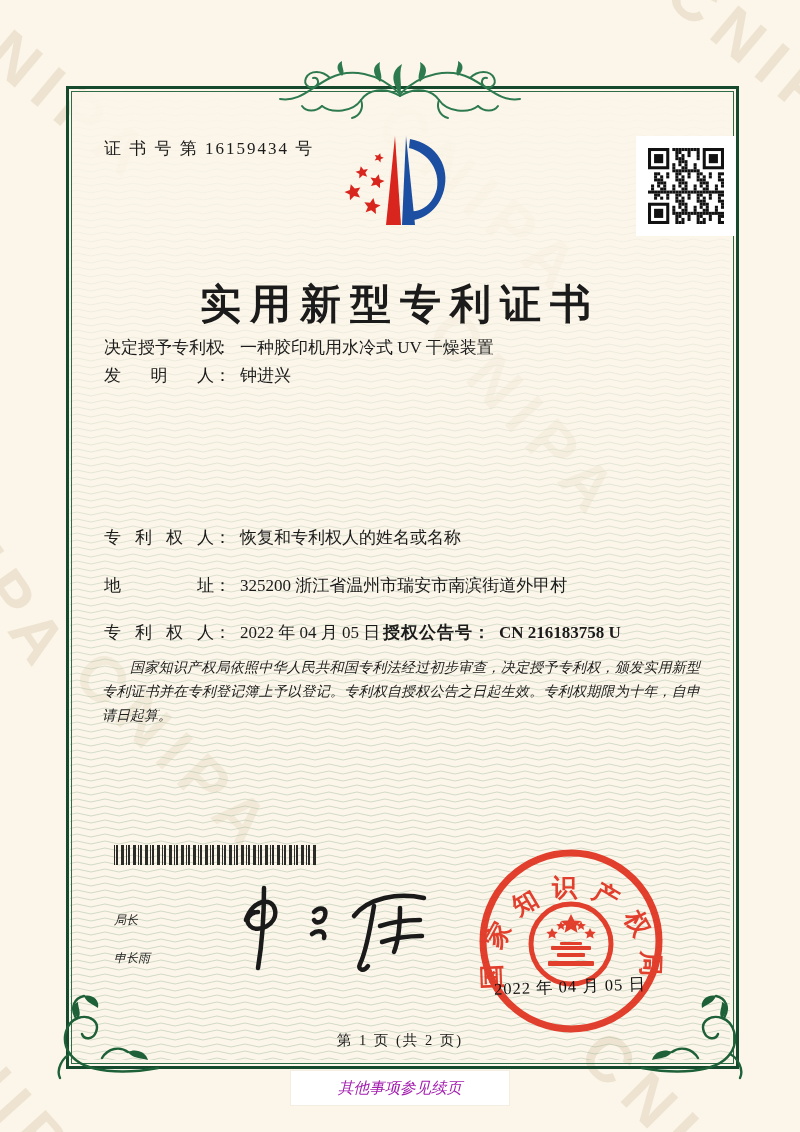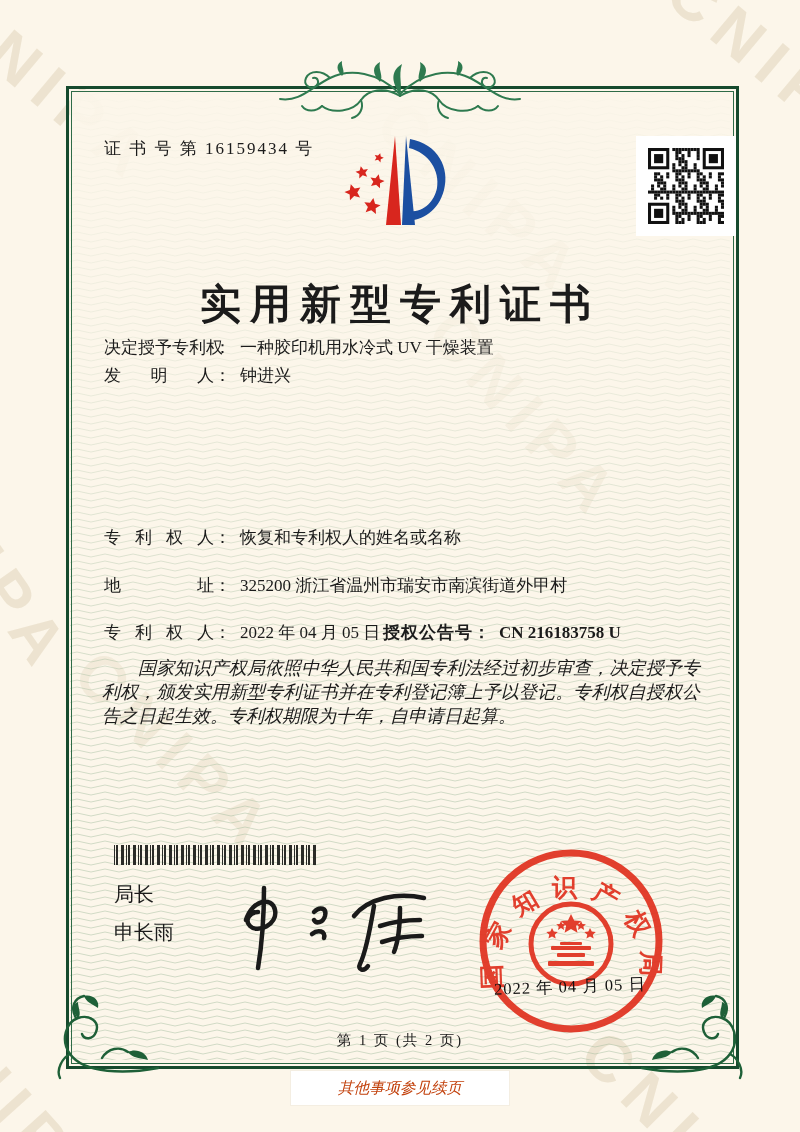--- a/index.html
+++ b/index.html
@@ -42,37 +42,37 @@
     position:absolute;left:0;top:241px;width:800px;text-align:center;
     font-size:41px;font-weight:bold;letter-spacing:9px;margin-top:36px;
   }
   .row{position:absolute;left:104px;font-size:17px;white-space:nowrap;}
   .flabel{display:inline-block;width:110px;text-align:justify;text-align-last:justify;}
   .fvalue{margin-left:9px;}
   .pair2{position:absolute;left:279px;top:0;font-weight:bold;}
   .pair2 .flabel{width:auto;letter-spacing:1px;}
   .paras{
     position:absolute;left:102px;top:656px;width:598px;
-    font-size:18px;line-height:24px;text-align:justify;font-style:italic;
+    font-size:14px;line-height:24px;text-align:justify;font-style:italic;
   }
   .paras p{margin:0;text-indent:2em;}
   .barcode{position:absolute;left:114px;top:845px;}
-  .signer{position:absolute;left:114px;top:875px;font-size:20px;line-height:38px;}
+  .signer{position:absolute;left:114px;top:901px;font-size:12px;line-height:38px;font-style:italic;}
   .signature{position:absolute;left:228px;top:882px;}
   .seal{position:absolute;left:478px;top:848px;}
   .seal-date{
     position:absolute;left:485px;top:976px;width:170px;text-align:center;
     font-size:16.5px;color:#101010;letter-spacing:1px;transform:rotate(-2deg);
     z-index:6;
   }
   .page-foot{position:absolute;left:0;top:1031px;width:800px;text-align:center;font-size:14.5px;letter-spacing:2px;}
   .note-box{
     position:absolute;left:291px;top:1071px;width:218px;height:34px;
     background:#ffffff;box-shadow:0 0 0 1px rgba(0,0,0,0.03);
-    text-align:center;line-height:34px;font-size:15.5px;font-style:italic;color:#c2410c;
+    text-align:center;line-height:34px;font-size:15.5px;font-style:italic;color:#a21caf;
     z-index:6;
   }
 </style>
 </head>
 <body>
 
 <div class="wm" style="left:-24px;top:-22px;transform:rotate(40deg);">CNIPA</div>
 <div class="wm" style="left:700px;top:-46px;transform:rotate(40deg);">CNIPA</div>
 <div class="wm" style="left:412px;top:86px;transform:rotate(42deg);color:rgba(213,197,166,0.30);">CNIPA</div>
 <div class="wm" style="left:468px;top:296px;transform:rotate(48deg);color:rgba(213,197,166,0.30);">CNIPA</div>

